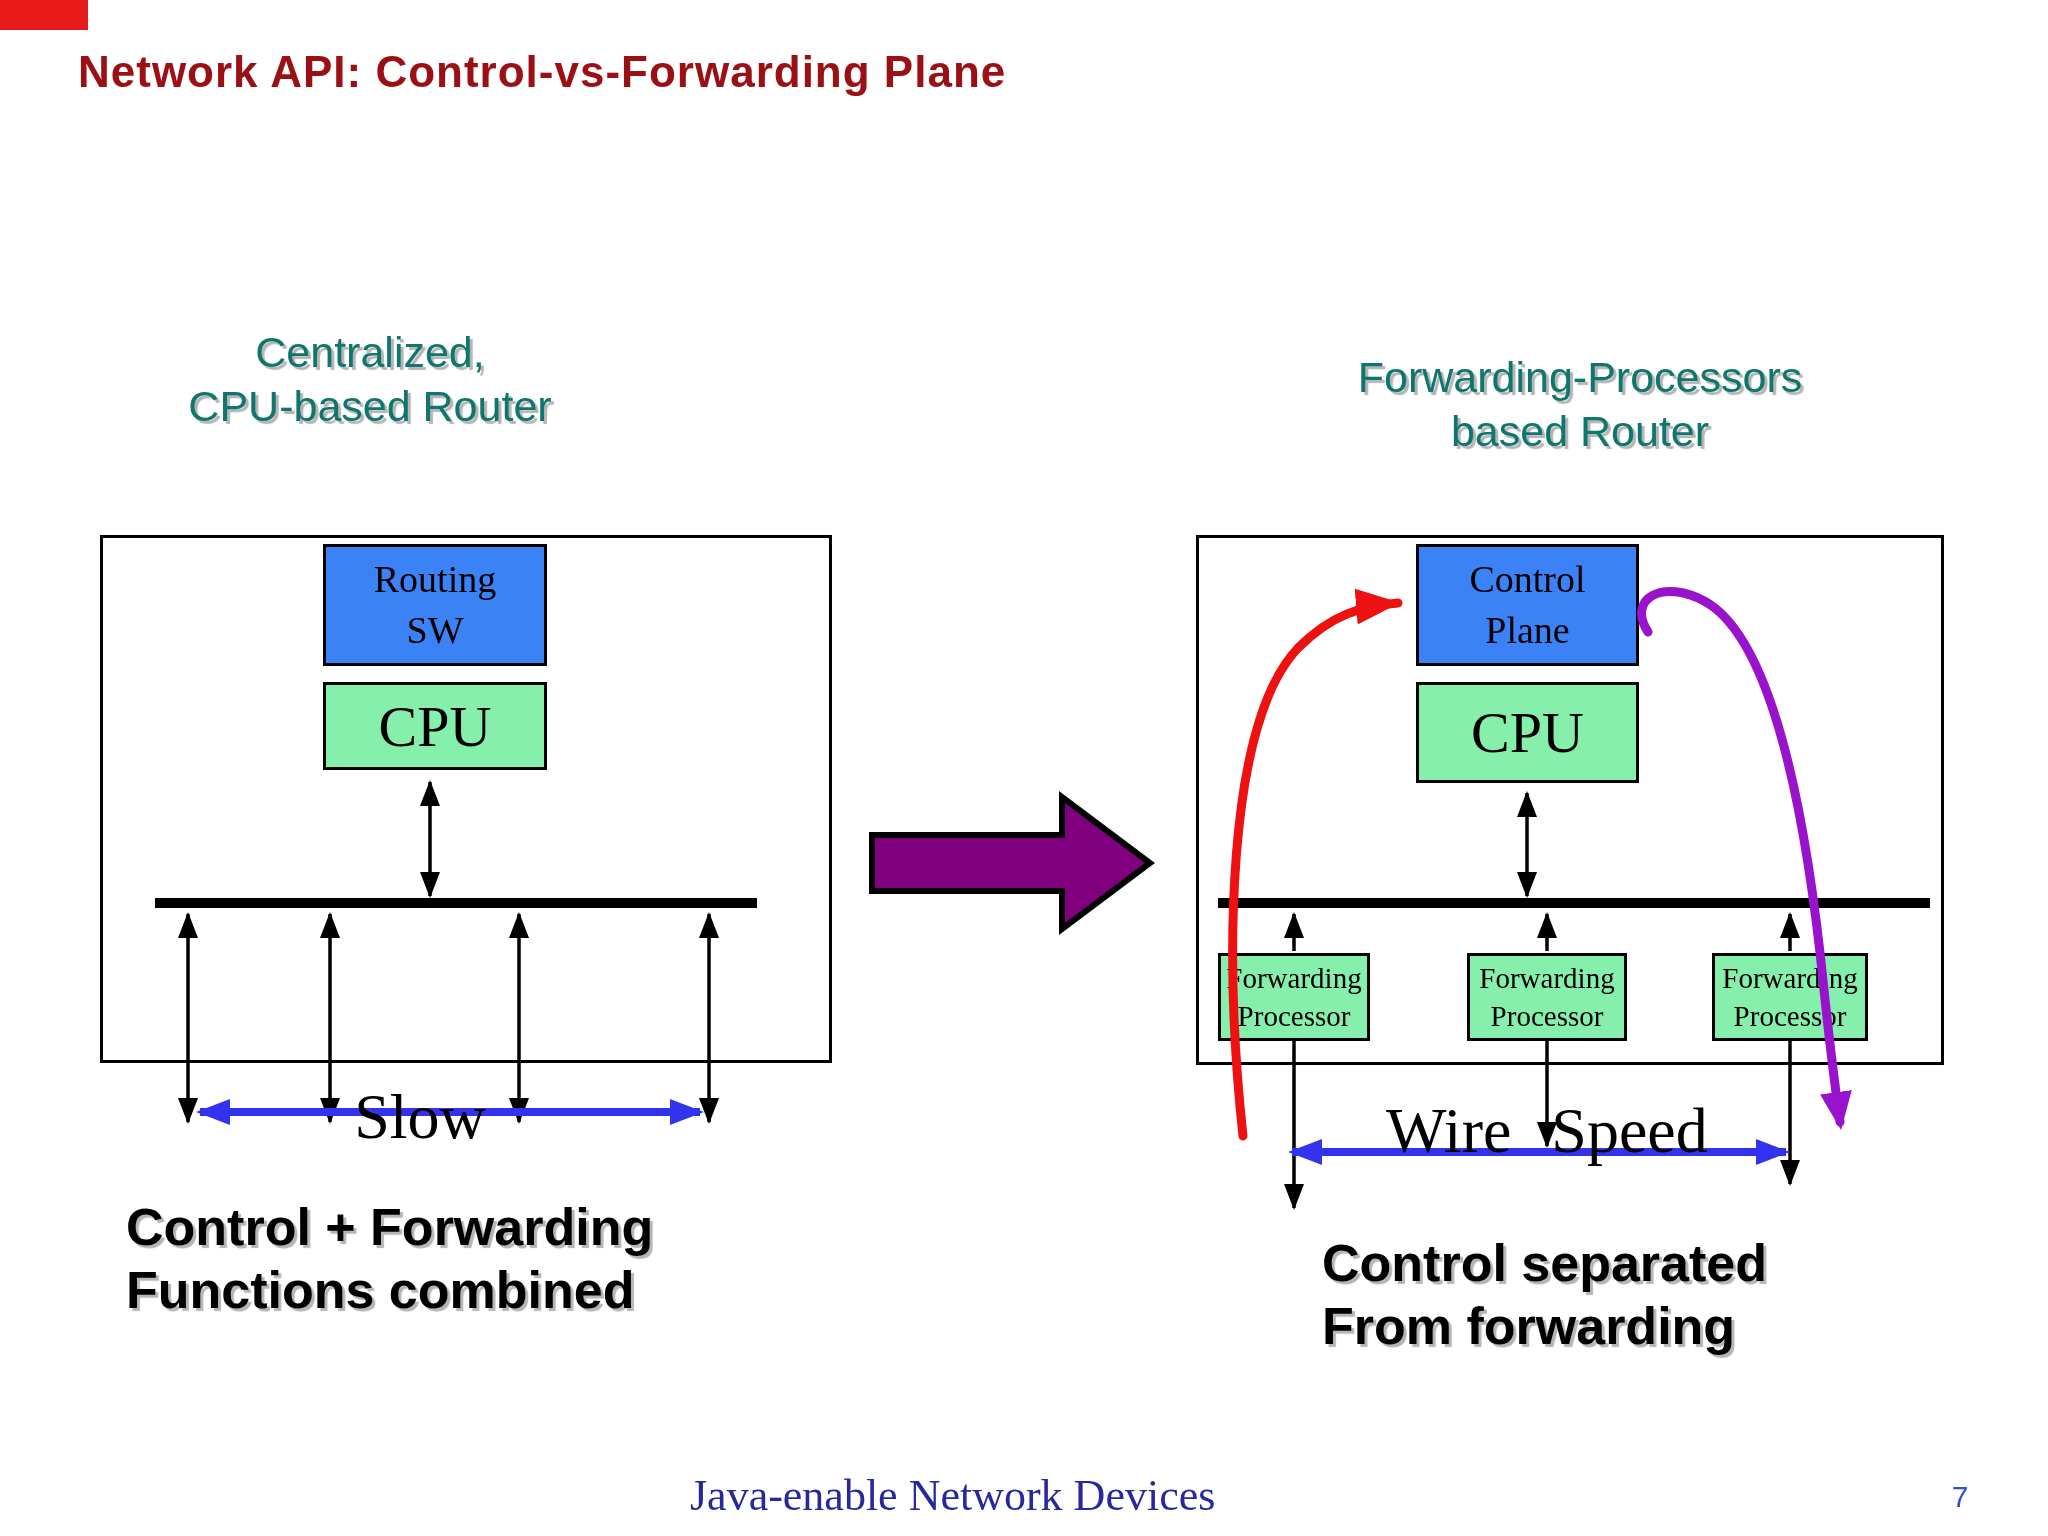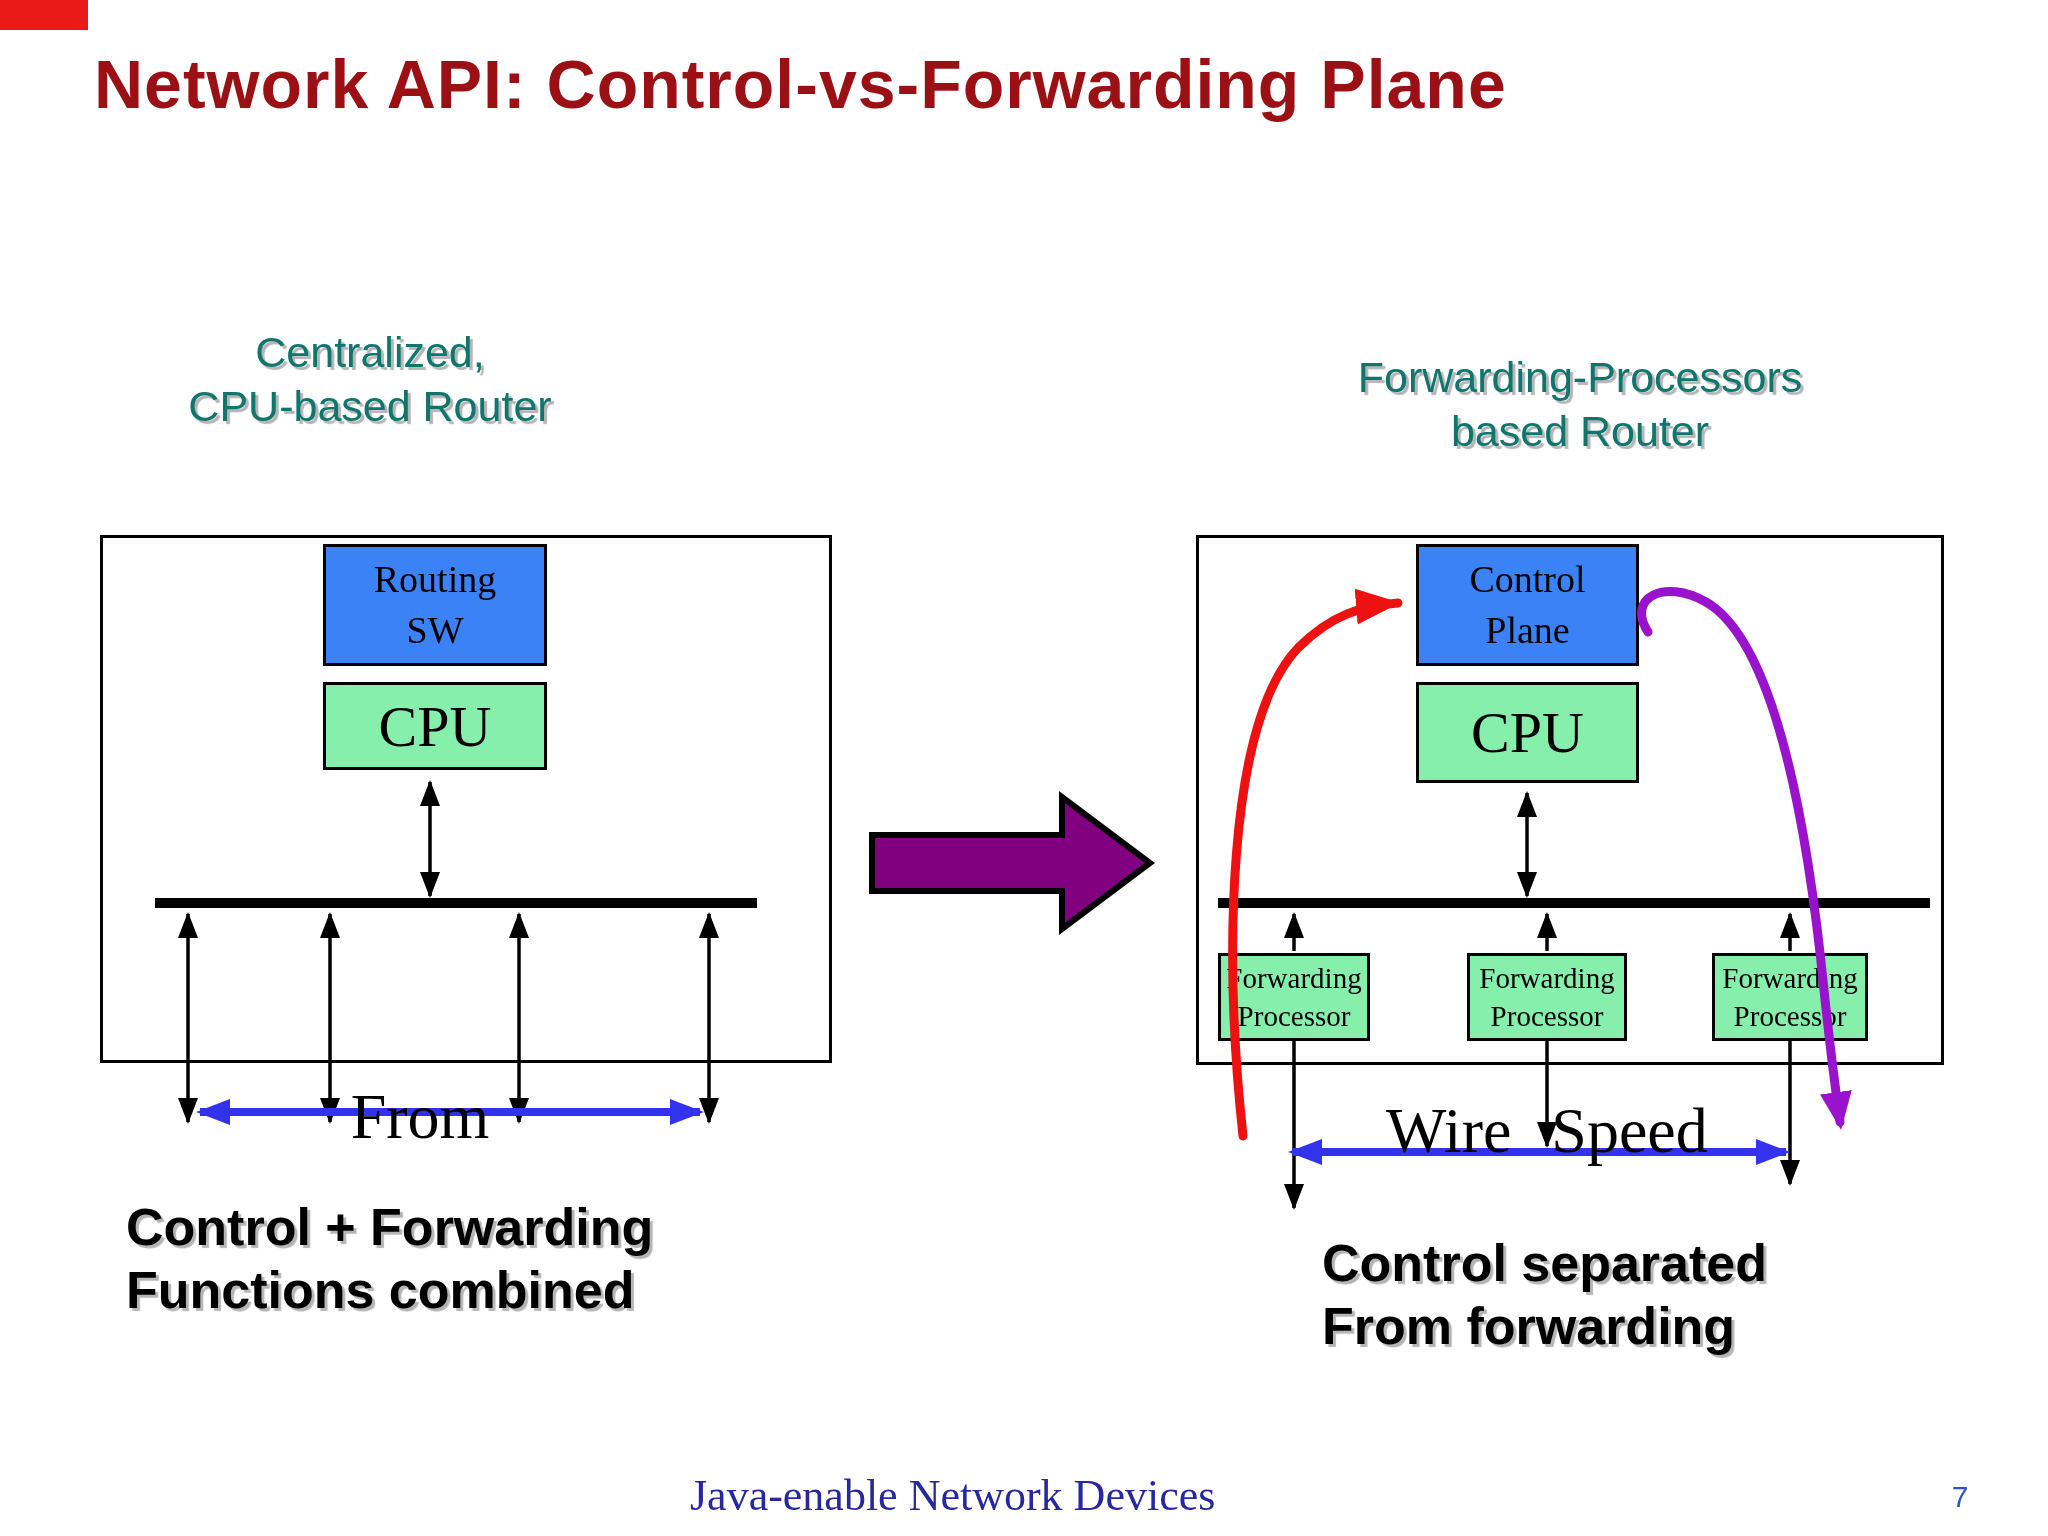--- a/index.html
+++ b/index.html
@@ -2,21 +2,21 @@
 <html><head>
 <meta charset="utf-8">
 <style>
   html,body{margin:0;padding:0;background:#fff;}
   .slide{position:relative;width:2048px;height:1536px;background:#ffffff;overflow:hidden;
          font-family:"Liberation Sans",sans-serif;}
   .abs{position:absolute;}
 
   .corner{left:0;top:0;width:88px;height:30px;background:#e81a1a;}
 
-  .title{left:94px;top:48px;width:1500px;color:#9b1014;font-size:68px;font-weight:bold;
+  .title{left:78px;top:48px;width:1500px;color:#9b1014;font-size:44px;font-weight:bold;
          line-height:1.08;letter-spacing:1px;}
 
   .heading{font-size:43px;font-weight:normal;color:#0f766e;text-align:center;line-height:1.26;
            text-shadow:3px 3px 1px #b5b5b5;}
   .heading.lft{left:30px;top:325px;width:680px;}
   .heading.rgt{left:1230px;top:350px;width:700px;}
 
   .caption{font-size:52px;font-weight:bold;color:#000;line-height:1.22;
            text-shadow:3px 3px 1px #b5b5b5;white-space:nowrap;}
   .caption.lft{left:126px;top:1196px;}
@@ -137,21 +137,21 @@
     <line x1="1790" y1="914" x2="1790" y2="951" stroke="#000" stroke-width="3.5" marker-start="url(#kh)"></line>
     <line x1="1294" y1="1041" x2="1294" y2="1208" stroke="#000" stroke-width="3.5" marker-end="url(#kh)"></line>
     <line x1="1547" y1="1041" x2="1547" y2="1146" stroke="#000" stroke-width="3.5" marker-end="url(#kh)"></line>
     <line x1="1790" y1="1041" x2="1790" y2="1184" stroke="#000" stroke-width="3.5" marker-end="url(#kh)"></line>
     <line x1="1292" y1="1152" x2="1786" y2="1152" stroke="#3333ee" stroke-width="8" marker-start="url(#bh)" marker-end="url(#bh)"></line>
 
     <path d="M 1243 1136 C 1224 960 1226 724 1298 648 C 1332 614 1362 606 1398 603" fill="none" stroke="#ee1111" stroke-width="9" stroke-linecap="round" marker-end="url(#rh)"></path>
     <path d="M 1648 632 C 1626 598 1664 578 1706 602 C 1772 640 1806 810 1824 990 C 1832 1066 1837 1100 1840 1122" fill="none" stroke="#9912cc" stroke-width="9" stroke-linecap="round" marker-end="url(#ph)"></path>
   </svg>
 
-  <div class="abs speed slow">From</div>
+  <div class="abs speed slow">Slow</div>
   <div class="abs speed wire">
     <span>Wire</span>
     <span>Speed</span>
   </div>
 
   <div class="abs caption lft">
     <div>Control + Forwarding</div>
     <div>Functions combined</div>
   </div>
   <div class="abs caption rgt">

